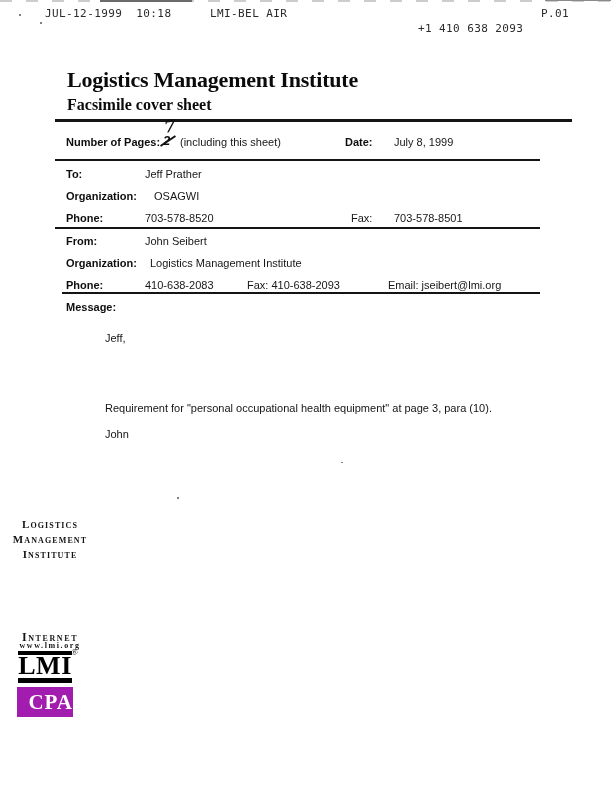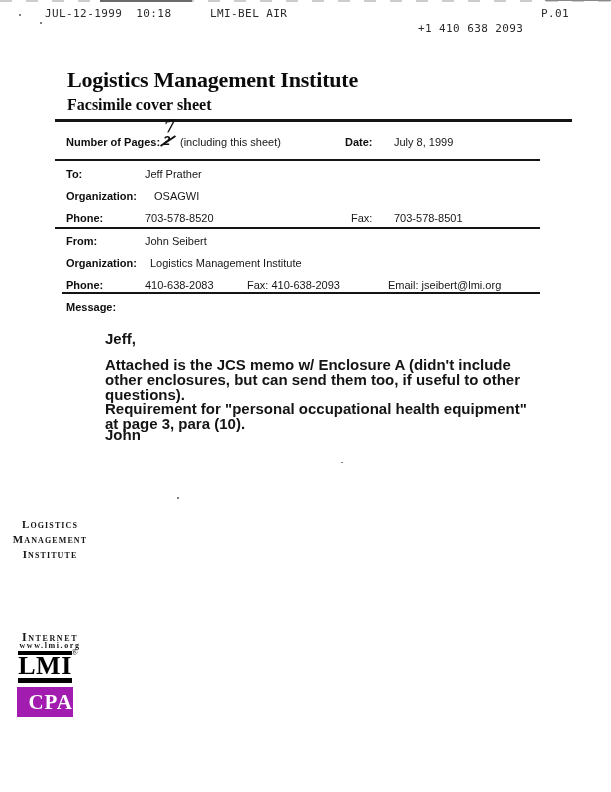--- a/index.html
+++ b/index.html
@@ -21,21 +21,21 @@
   .rule { position:absolute; background:#141414; }
   
   .lbl { font-weight:bold; font-size:11px; color:#0e0e0e; }
   .val { font-size:11px; color:#161616; }
   .hand-seven { font-family:"DejaVu Serif", serif; font-style:italic; font-weight:bold;
     font-size:17px; color:#101010; transform:rotate(-7deg); }
   .pages-two { font-style:italic; font-weight:bold; font-size:13px; color:#101010; }
   .pages-two::after { content:""; position:absolute; left:-4px; top:7px; width:18px; height:2px;
     background:#101010; transform:rotate(-34deg); }
   
-  .msg-body { font-size:15px; line-height:15px; color:#141414; white-space:normal;font-weight:bold; }
+  .msg-body { font-size:11px; line-height:15px; color:#141414; white-space:normal; }
   .para { width:424px; }
   
   .side { position:absolute; left:0; width:100px; text-align:center;
     font-family:"Liberation Serif", serif; font-weight:bold; color:#141414; }
   .side-name { font-size:11px; line-height:15px; font-variant:small-caps; letter-spacing:1.1px; }
   .side-addr { font-size:7px; line-height:9.5px; font-variant:small-caps; letter-spacing:1.6px; }
   .side-city { font-size:7px; line-height:8px; font-variant:small-caps; letter-spacing:1.4px; }
   .side-web1 { font-size:12px; line-height:8px; font-variant:small-caps; letter-spacing:1.6px; }
   .side-web2 { font-size:8px; line-height:9px; letter-spacing:1.6px; }
   
@@ -95,21 +95,20 @@
   <span class="abs lbl" style="left:66px;top:257px;">Organization:</span>
   <span class="abs val" style="left:150px;top:257px;">Logistics Management Institute</span>
   <span class="abs lbl" style="left:66px;top:279px;">Phone:</span>
   <span class="abs val" style="left:145px;top:279px;">410-638-2083</span>
   <span class="abs val" style="left:247px;top:279px;">Fax: 410-638-2093</span>
   <span class="abs val" style="left:388px;top:279px;">Email: jseibert@lmi.org</span>
   <div class="rule" style="left:62px;top:292px;width:478px;height:2px;"></div>
 
   <span class="abs lbl" style="left:66px;top:301px;">Message:</span>
   <div class="abs msg-body" style="left:105px;top:331px;">Jeff,</div>
-  <div class="abs msg-body para" style="left:105px;top:357px;white-space:normal;">Attached is the JCS memo w/ Enclosure A (didn't include other enclosures, but can send them too, if useful to other questions).</div>
   <div class="abs msg-body para" style="left:105px;top:401px;white-space:normal;">Requirement for "personal occupational health equipment" at page 3, para (10).</div>
   <div class="abs msg-body" style="left:105px;top:427px;">John</div>
 
   <div class="side side-name" style="top:517px;">
     <div>Logistics</div>
     <div>Management</div>
     <div>Institute</div>
   </div>
   <div class="side" style="top:633px;">
     <div class="side-web1">Internet</div>

